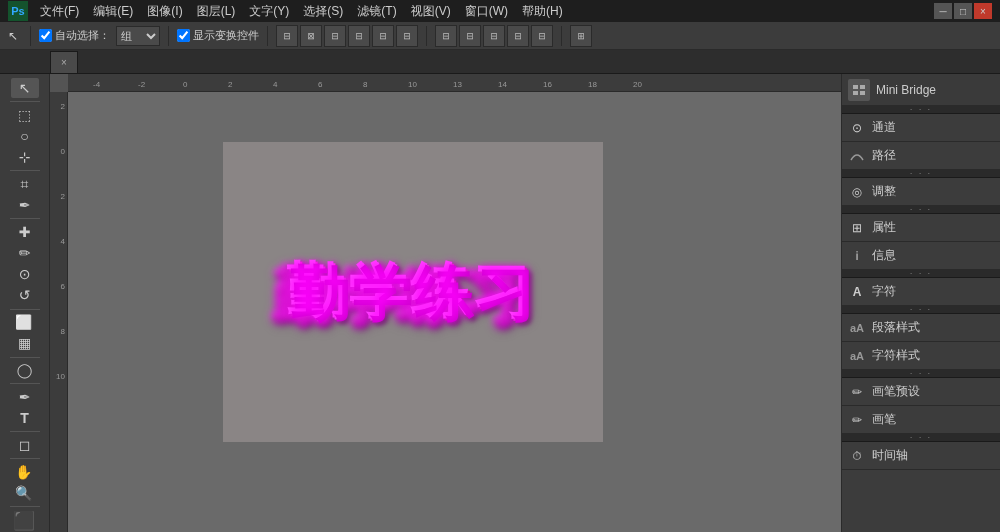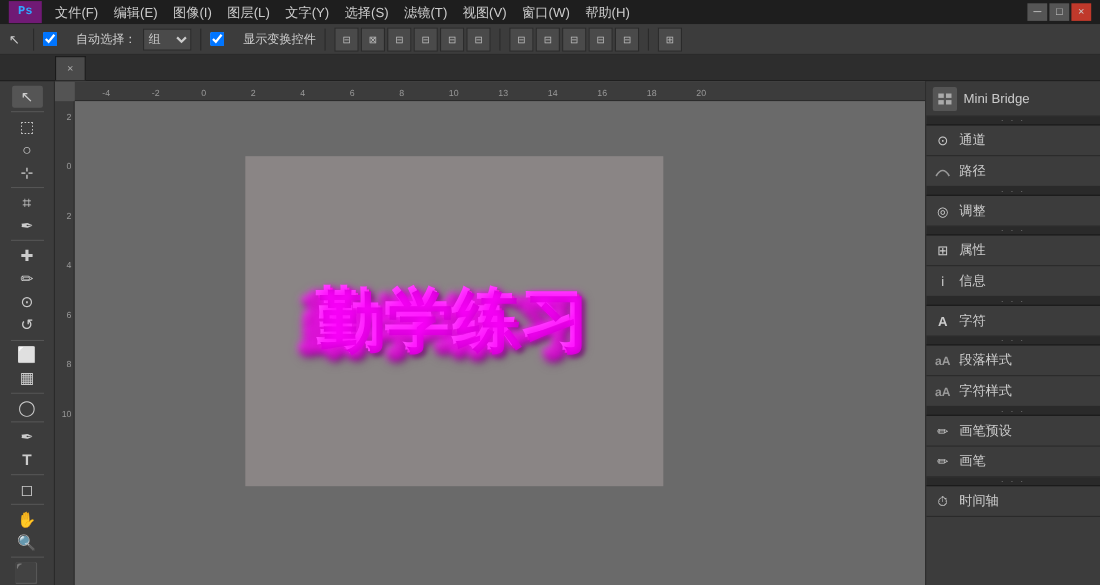--- a/index.html
+++ b/index.html
@@ -23,30 +23,30 @@
       align-items: center;
       justify-content: space-between;
       padding: 0 8px;
     }
     #title-bar-left {
       display: flex;
       align-items: center;
       gap: 6px;
     }
     #ps-logo {
-      width: 30px;
+      width: 20px;
       height: 20px;
-      background: #701a75;
+      background: #14532d;
       color: #31a8ff;
       font-size: 11px;
       font-weight: bold;
       display: flex;
       align-items: center;
       justify-content: center;
-      font-family: Liberation Mono, monospace;
+      font-family: Liberation Sans, sans-serif;
     }
     #menu-bar {
       display: flex;
       gap: 2px;
       font-size: 12px;
       color: #ccc;
     }
     .menu-item {
       padding: 2px 6px;
       cursor: pointer;
@@ -81,21 +81,21 @@
     }
     .opt-sep {
       width: 1px;
       height: 20px;
       background: #2a2a2a;
       margin: 0 2px;
     }
     .opt-checkbox {
       display: flex;
       align-items: center;
-      gap: 17px;
+      gap: 3px;
       font-size: 11px;
       justify-content: center;
     }
     .opt-icon-group {
       display: flex;
       gap: 2px;
     }
     .opt-icon {
       width: 22px;
       height: 22px;

